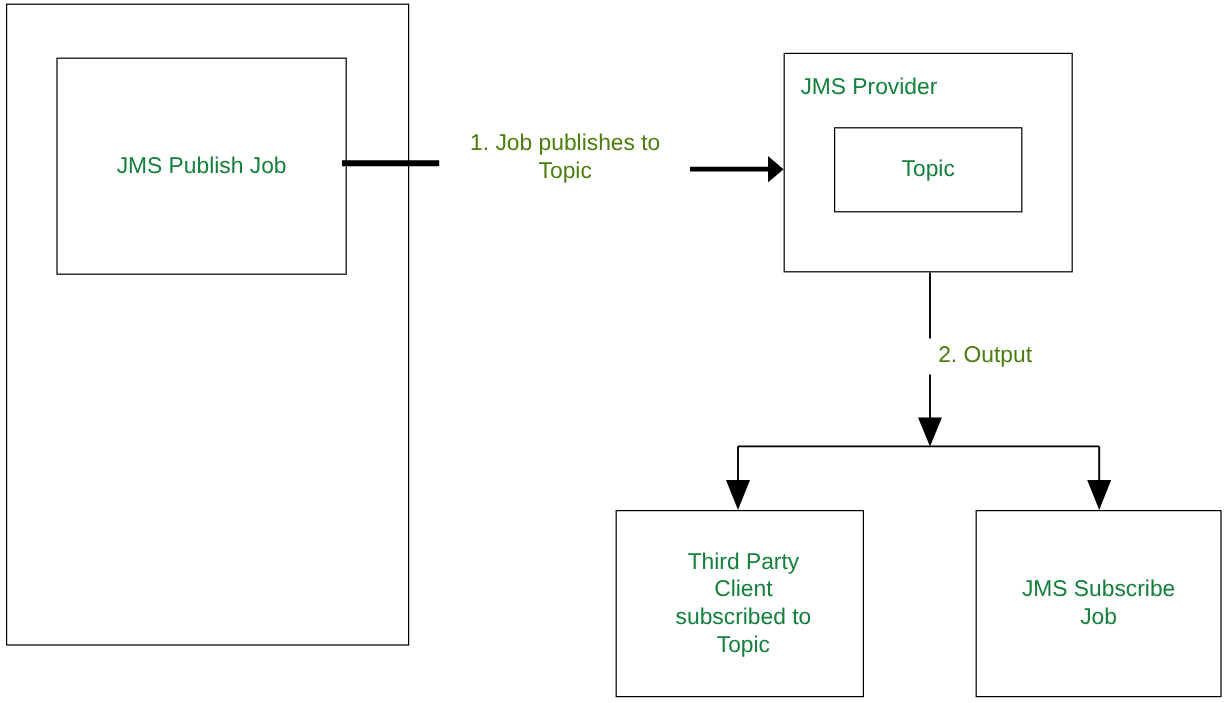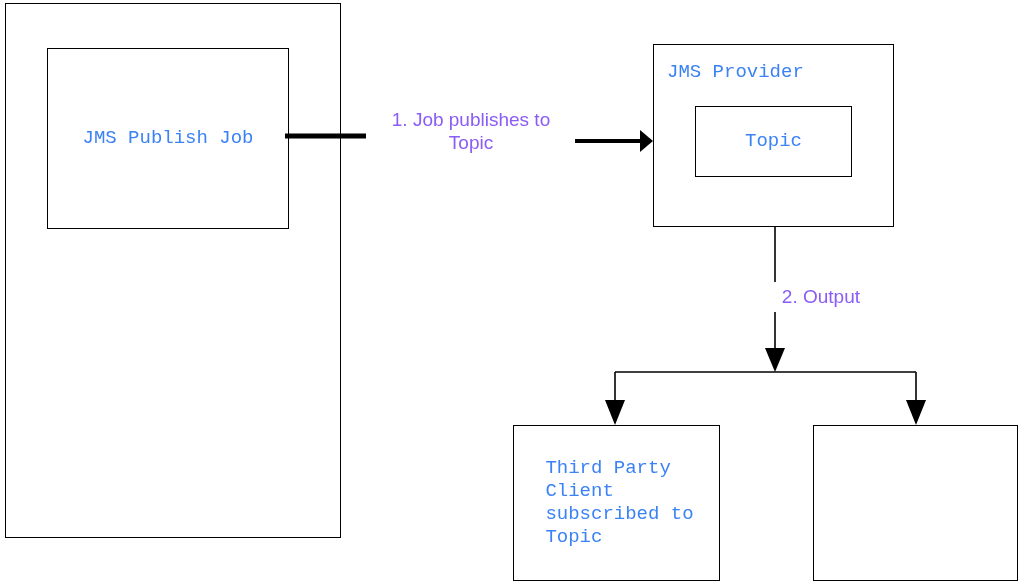--- a/index.html
+++ b/index.html
@@ -19,28 +19,29 @@
     position: absolute;
     box-sizing: border-box;
     border: 1px solid #000000;
     background: transparent;
   }
   .box-label {
     position: absolute;
     display: flex;
     align-items: center;
     justify-content: center;
-    color: #3b82f6;
-    font-family: Liberation Mono, monospace;
+    text-align: center;
+    color: #15803d;
+    font-family: Liberation Sans, sans-serif;
     line-height: 1.22;
     white-space: pre-line;
   }
   .free-label {
     position: absolute;
-    color: #8b5cf6;
+    color: #4d7c0f;
     font-family: "Liberation Sans", sans-serif;
     text-align: center;
     white-space: pre-line;
     line-height: 1.22;
   }
   svg.overlay {
     position: absolute;
     left: 0;
     top: 0;
     width: 1023px;
@@ -64,20 +65,22 @@
   <div class="box" style="left:695px; top:106px; width:157px; height:71px;"></div>
   <div class="box-label" style="left:695px; top:106px; width:157px; height:71px; font-size:19px;">Topic</div>
 
   <div class="box" style="left:513px; top:425px; width:207px; height:156px;"></div>
   <div class="box-label" style="left:513px; top:425px; width:213px; height:156px; font-size:19px;">Third Party
 Client
 subscribed to
 Topic</div>
 
   <div class="box" style="left:813px; top:425px; width:205px; height:156px;"></div>
+  <div class="box-label" style="left:813px; top:425px; width:205px; height:156px; font-size:19px;">JMS Subscribe
+Job</div>
 
   <div class="free-label" style="left:362px; top:108px; width:218px; font-size:19px;">1. Job publishes  to
 Topic</div>
 
   <div class="free-label" style="left:700px; top:285px; width:160px; font-size:19px;text-align:right;">2. Output</div>
 
   <svg class="overlay" viewBox="0 0 1023 586" xmlns="http://www.w3.org/2000/svg">
 
     <line x1="285" y1="136" x2="366" y2="136" stroke="#000000" stroke-width="5"></line>
 

